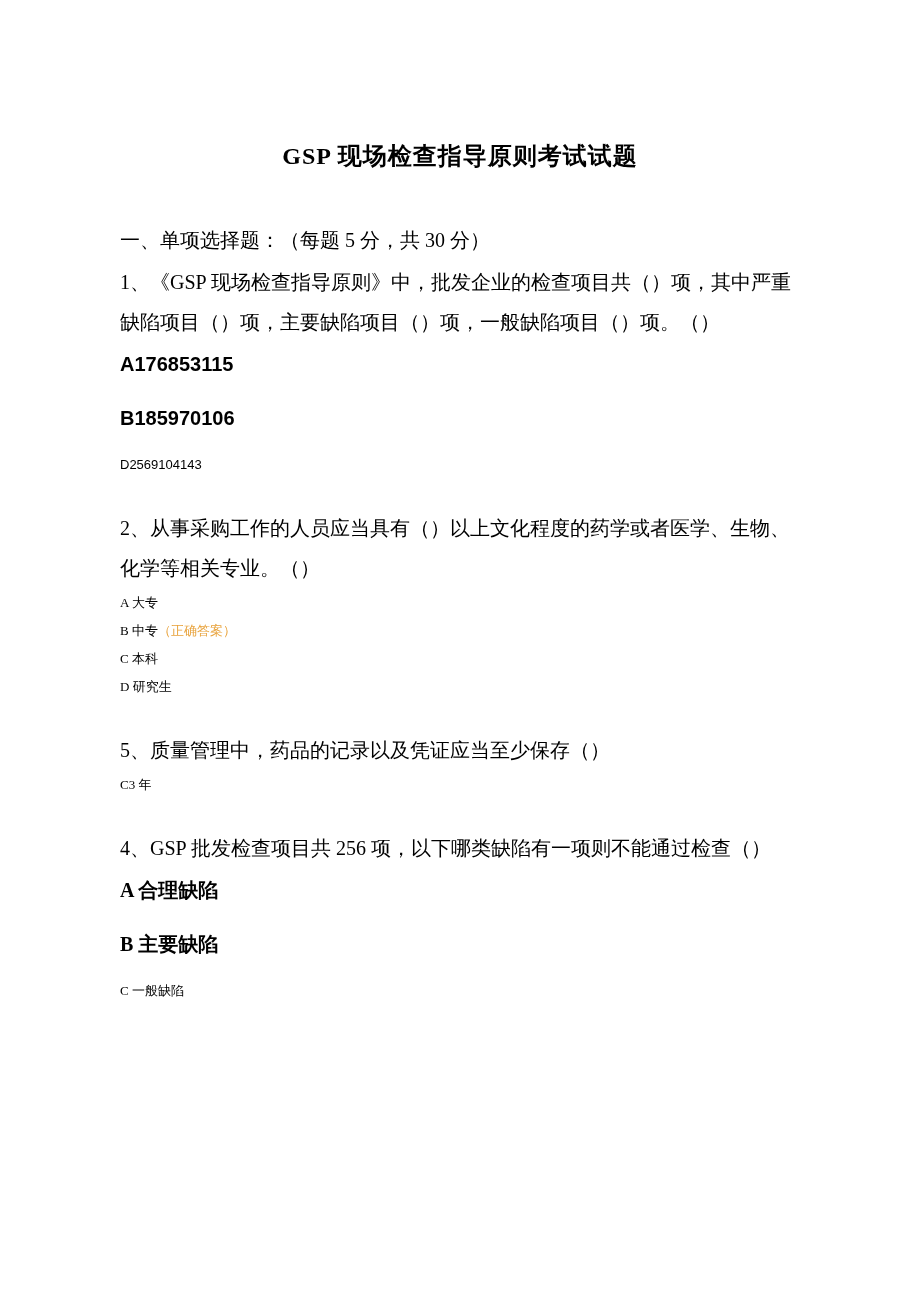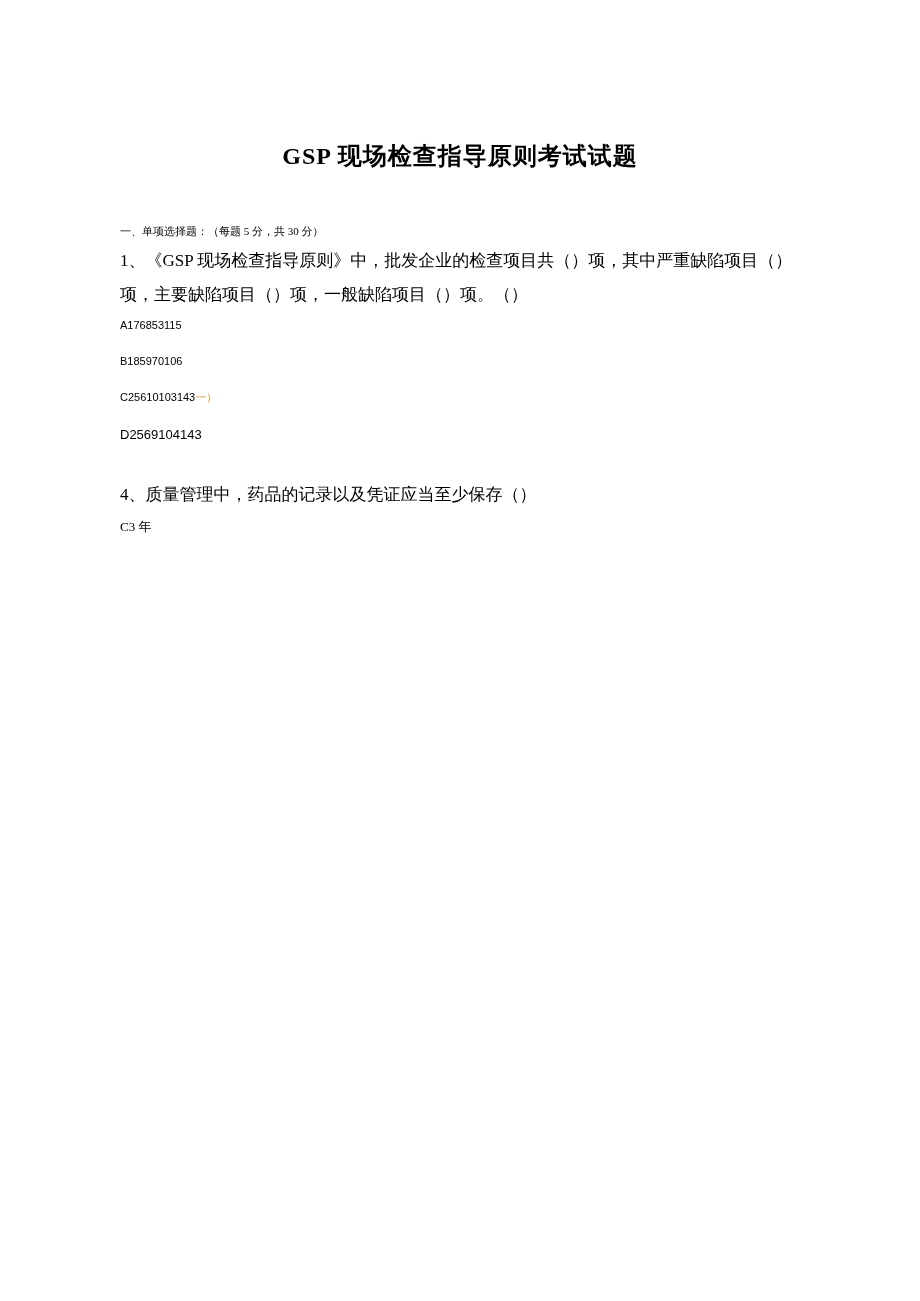--- a/index.html
+++ b/index.html
@@ -16,39 +16,40 @@
   }
   .title {
     text-align: center;
     font-size: 24px;
     font-weight: bold;
     font-family: "SimSun", "宋体", serif;
     margin-bottom: 48px;
     letter-spacing: 1px;
   }
   .section-header {
-    font-size: 11px;
+    font-size: 20px;
     line-height: 2;
     margin-bottom: 2px;
   }
   .question {
-    font-size: 17px;
+    font-size: 20px;
     line-height: 2;
     margin-top: 0;
     margin-bottom: 2px;
   }
   .option {
     font-size: 13px;
     line-height: 2;
     margin-bottom: 2px;
   }
   .option-spaced {
-    font-size: 11px;
+    font-size: 20px;
     line-height: 2;
     margin-bottom: 14px;
+    font-weight: bold;
   }
   .block {
     margin-bottom: 30px;
   }
   .correct {
     color: #e8a23a;
   }
   .colored-suffix {
     color: #d98f3b;
   }
@@ -62,24 +63,36 @@
 <div class="page">
 
   <div class="title">GSP 现场检查指导原则考试试题</div>
 
   <div class="section-header">一、单项选择题：（每题 5 分，共 30 分）</div>
 
   <div class="block">
     <div class="question">1、《GSP 现场检查指导原则》中，批发企业的检查项目共（）项，其中严重缺陷项目（）项，主要缺陷项目（）项，一般缺陷项目（）项。（）</div>
     <div class="option-spaced"><span class="latin">A176853115</span></div>
     <div class="option-spaced"><span class="latin">B185970106</span></div>
-    <div class="option-spaced"><span class="latin">C25610103143</span><span class="colored-suffix">一）</span></div>
     <div class="option"><span class="latin">D2569104143</span></div>
   </div>
 
+  <div class="block">
+    <div class="question">2、从事采购工作的人员应当具有（）以上文化程度的药学或者医学、生物、化学等相关专业。（）</div>
+    <div class="option">A 大专</div>
+    <div class="option"><span>B 中专</span><span class="correct">（正确答案）</span></div>
+    <div class="option">C 本科</div>
+    <div class="option">D 研究生</div>
+  </div>
 
   <div class="block">
-    <div class="question">4、质量管理中，药品的记录以及凭证应当至少保存（）</div>
+    <div class="question">5、质量管理中，药品的记录以及凭证应当至少保存（）</div>
     <div class="option">C3 年</div>
   </div>
 
+  <div class="block">
+    <div class="question">4、GSP 批发检查项目共 256 项，以下哪类缺陷有一项则不能通过检查（）</div>
+    <div class="option-spaced">A 合理缺陷</div>
+    <div class="option-spaced">B 主要缺陷</div>
+    <div class="option">C 一般缺陷</div>
+  </div>
 
 </div>
 
 </body></html>

